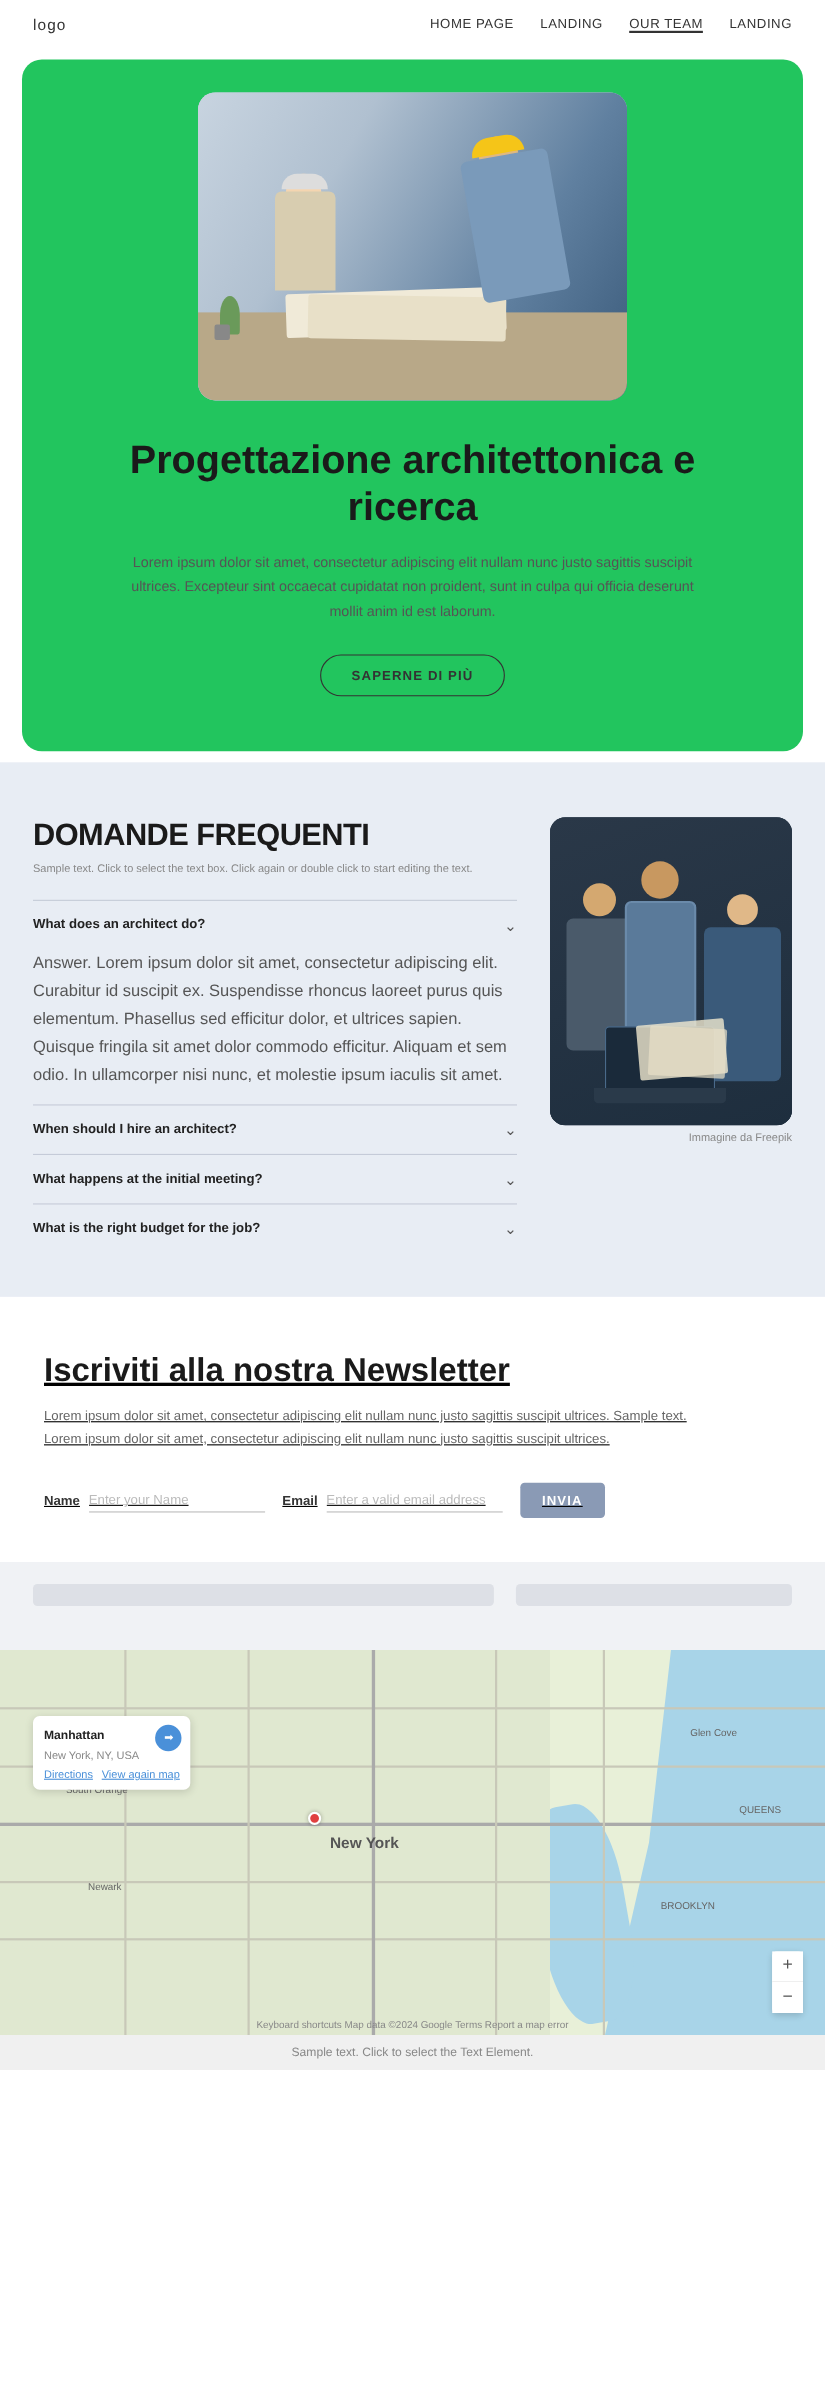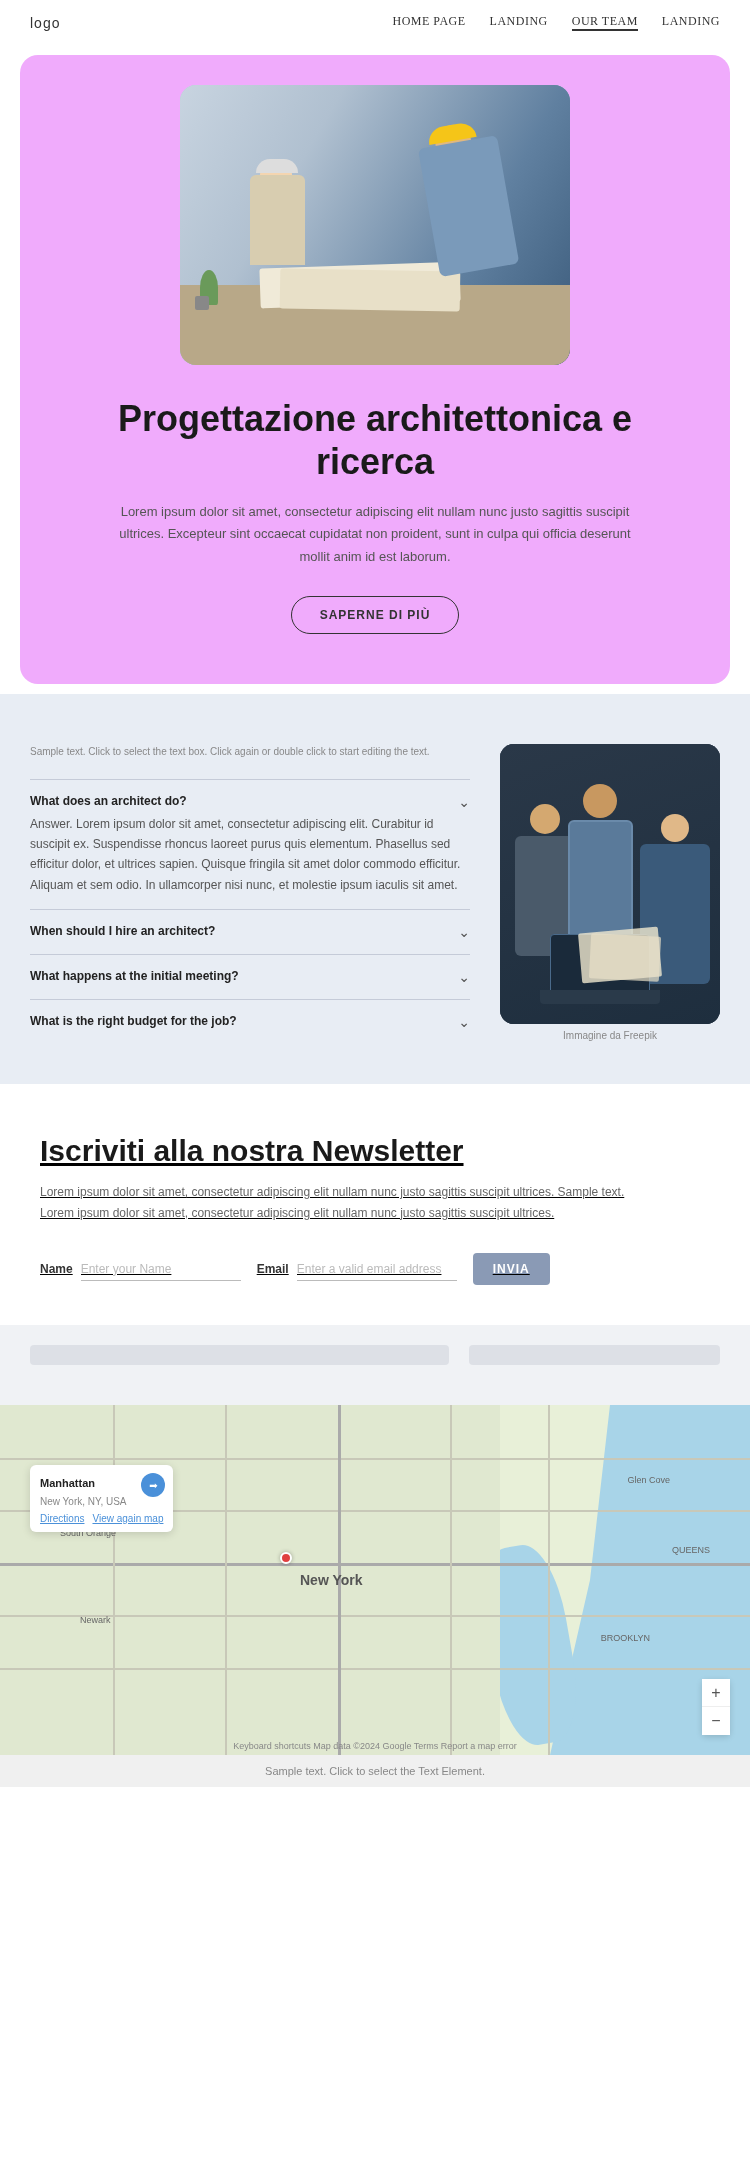--- a/index.html
+++ b/index.html
@@ -14,36 +14,35 @@
       background: #fff;
     }
     .nav-logo {
       font-size: 14px;
       color: #333;
       letter-spacing: 1px;
     }
     .nav-links {
       display: flex;
       gap: 24px;
-      font-family: Liberation Serif, serif;
     }
     .nav-link {
       font-size: 12px;
       color: #333;
       text-decoration: none;
       letter-spacing: 0.5px;
       font-weight: 500;
     }
     .nav-link.active {
       border-bottom: 2px solid #333;
     }
 
     
     .hero-section {
-      background: #f0abfc;
+      background: #22c55e;
       margin: 10px 20px;
       border-radius: 18px;
       padding: 30px 32px 50px;
       display: flex;
       flex-direction: column;
       align-items: center;
     }
     .hero-image-container {
       width: 390px;
       height: 280px;
@@ -131,24 +130,24 @@
     .faq-question {
       font-size: 12px;
       font-weight: 600;
       color: #222;
     }
     .faq-chevron {
       font-size: 14px;
       color: #555;
     }
     .faq-answer {
-      font-size: 12px;
+      font-size: 15px;
       color: #555;
       line-height: 1.7;
-      margin-top: 4px;
+      margin-top: 14px;
     }
     .faq-right {
       width: 220px;
       flex-shrink: 0;
     }
     .faq-image-container {
       width: 220px;
       height: 280px;
       border-radius: 14px;
       overflow: hidden;
@@ -158,21 +157,21 @@
     
     .faq-img-bg {
       width: 100%;
       height: 100%;
       background: linear-gradient(160deg, #3a4a5a 0%, #2a3a4a 50%, #1a2a3a 100%);
       position: relative;
     }
     .faq-caption {
       font-size: 10px;
       color: #888;
-      text-align: center;
+      text-align: right;
       margin-top: 6px;
     }
 
     
     .newsletter-section {
       background: #fff;
       padding: 50px 40px 40px;
       text-decoration: underline;
     }
     .newsletter-title {
@@ -412,20 +411,21 @@
       <div style="position:absolute;bottom:55px;left:15px;width:14px;height:14px;background:#888;border-radius:2px;"></div>
     </div>
   </div>
   <h1 class="hero-title">Progettazione architettonica e ricerca</h1>
   <p class="hero-desc">Lorem ipsum dolor sit amet, consectetur adipiscing elit nullam nunc justo sagittis suscipit ultrices. Excepteur sint occaecat cupidatat non proident, sunt in culpa qui officia deserunt mollit anim id est laborum.</p>
   <button class="hero-btn">SAPERNE DI PIÙ</button>
 </section>
 
 <section class="faq-section">
   <div class="faq-left">
+    <h2 class="faq-title">DOMANDE FREQUENTI</h2>
     <p class="faq-subtitle">Sample text. Click to select the text box. Click again or double click to start editing the text.</p>
 
     <div class="faq-item">
       <div class="faq-item-header">
         <span class="faq-question">What does an architect do?</span>
         <span class="faq-chevron">⌄</span>
       </div>
       <p class="faq-answer">Answer. Lorem ipsum dolor sit amet, consectetur adipiscing elit. Curabitur id suscipit ex. Suspendisse rhoncus laoreet purus quis elementum. Phasellus sed efficitur dolor, et ultrices sapien. Quisque fringila sit amet dolor commodo efficitur. Aliquam et sem odio. In ullamcorper nisi nunc, et molestie ipsum iaculis sit amet.</p>
     </div>
 

